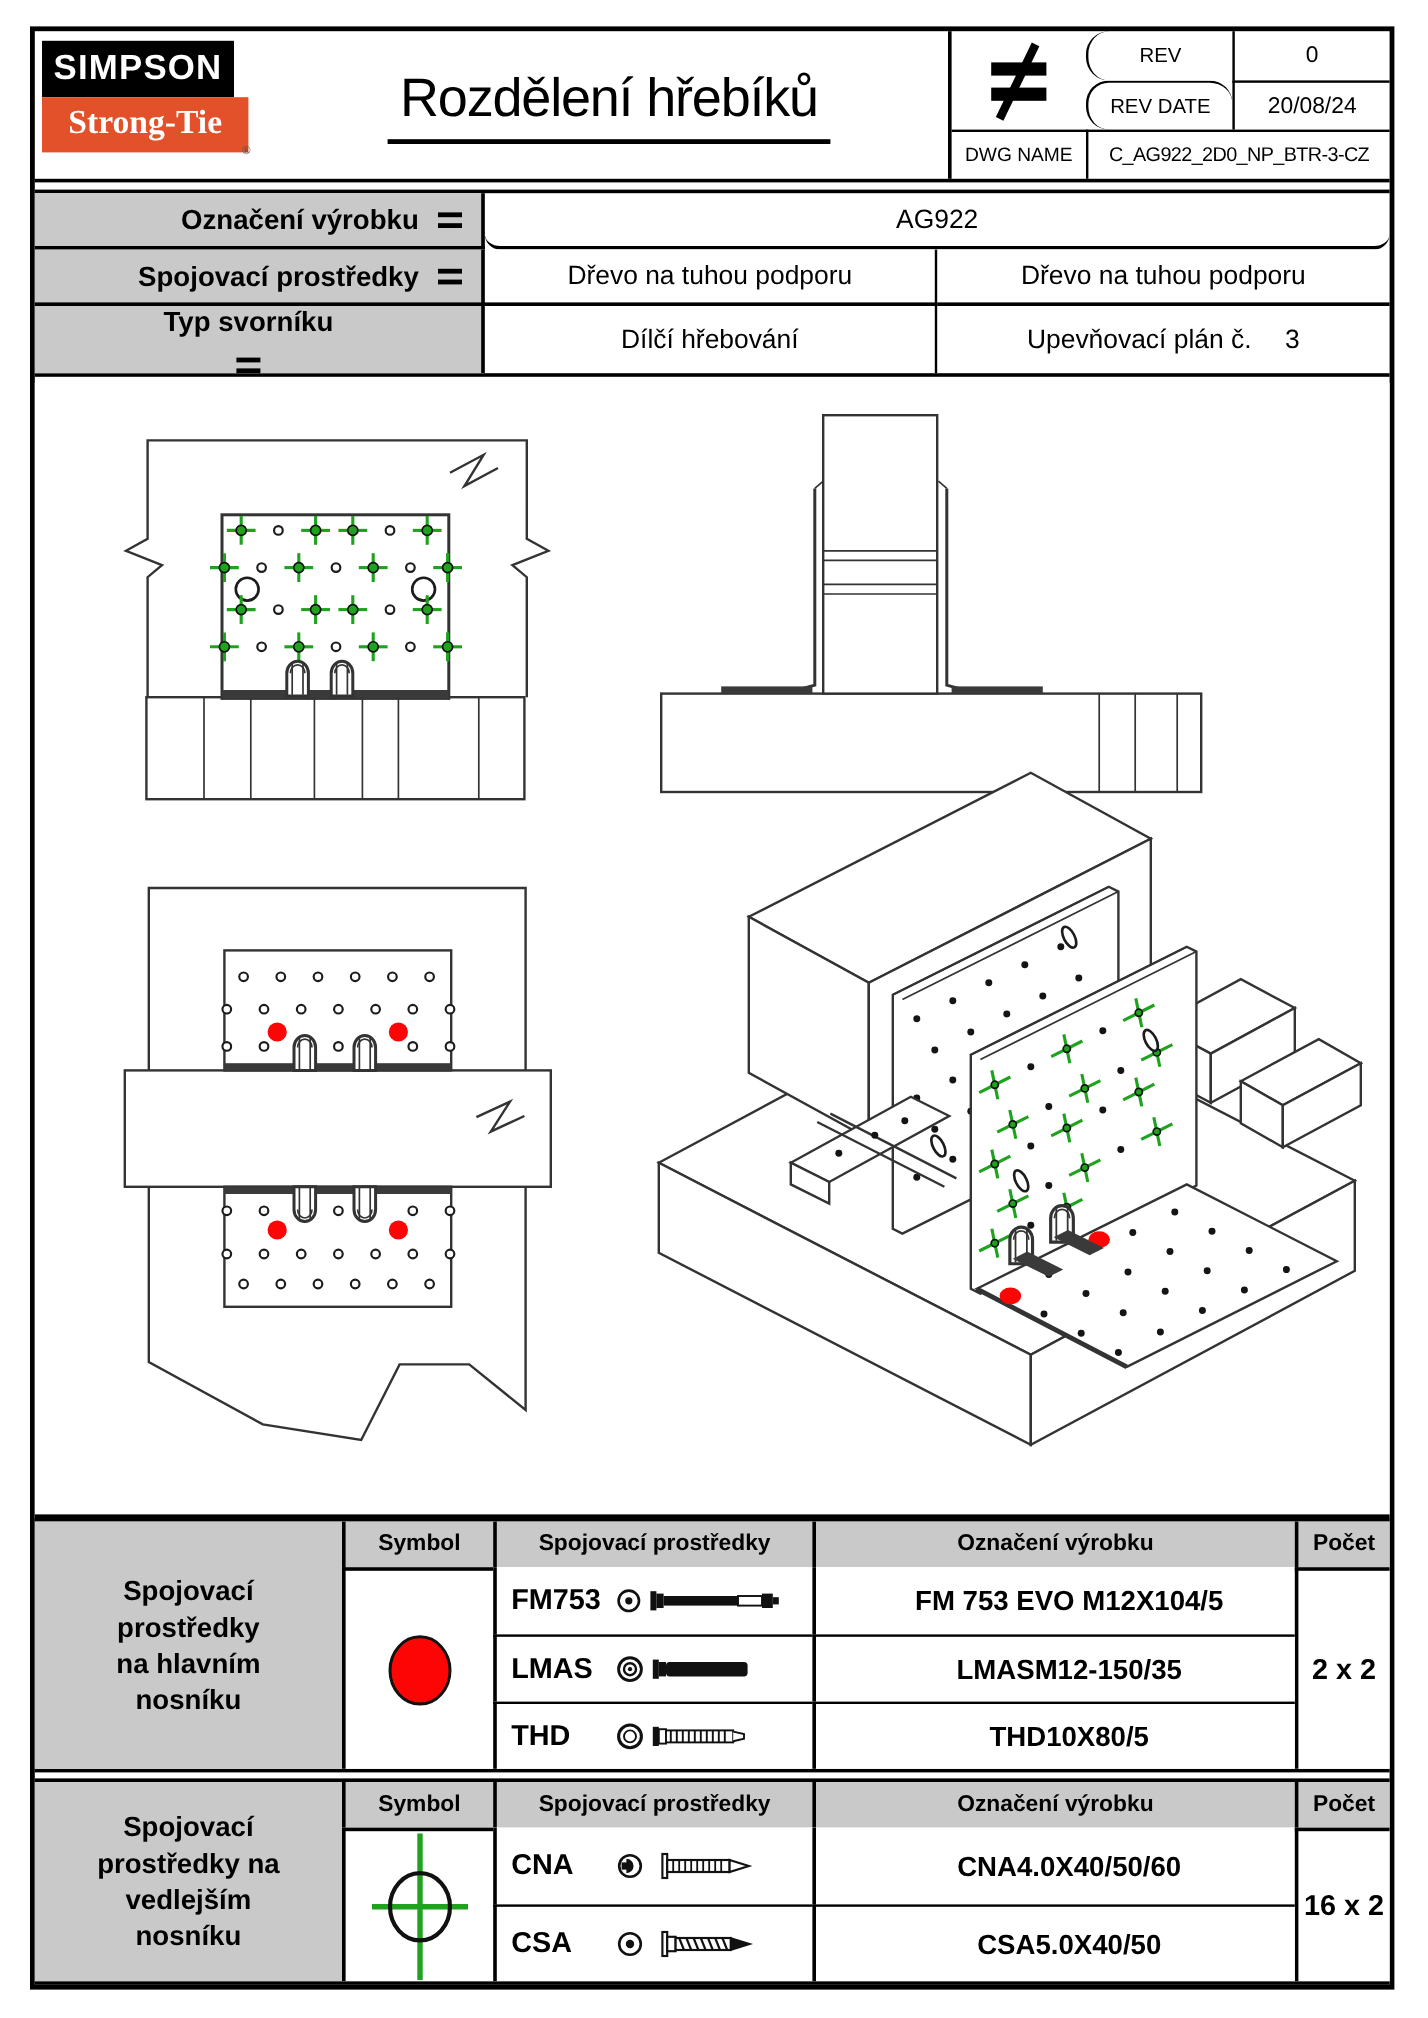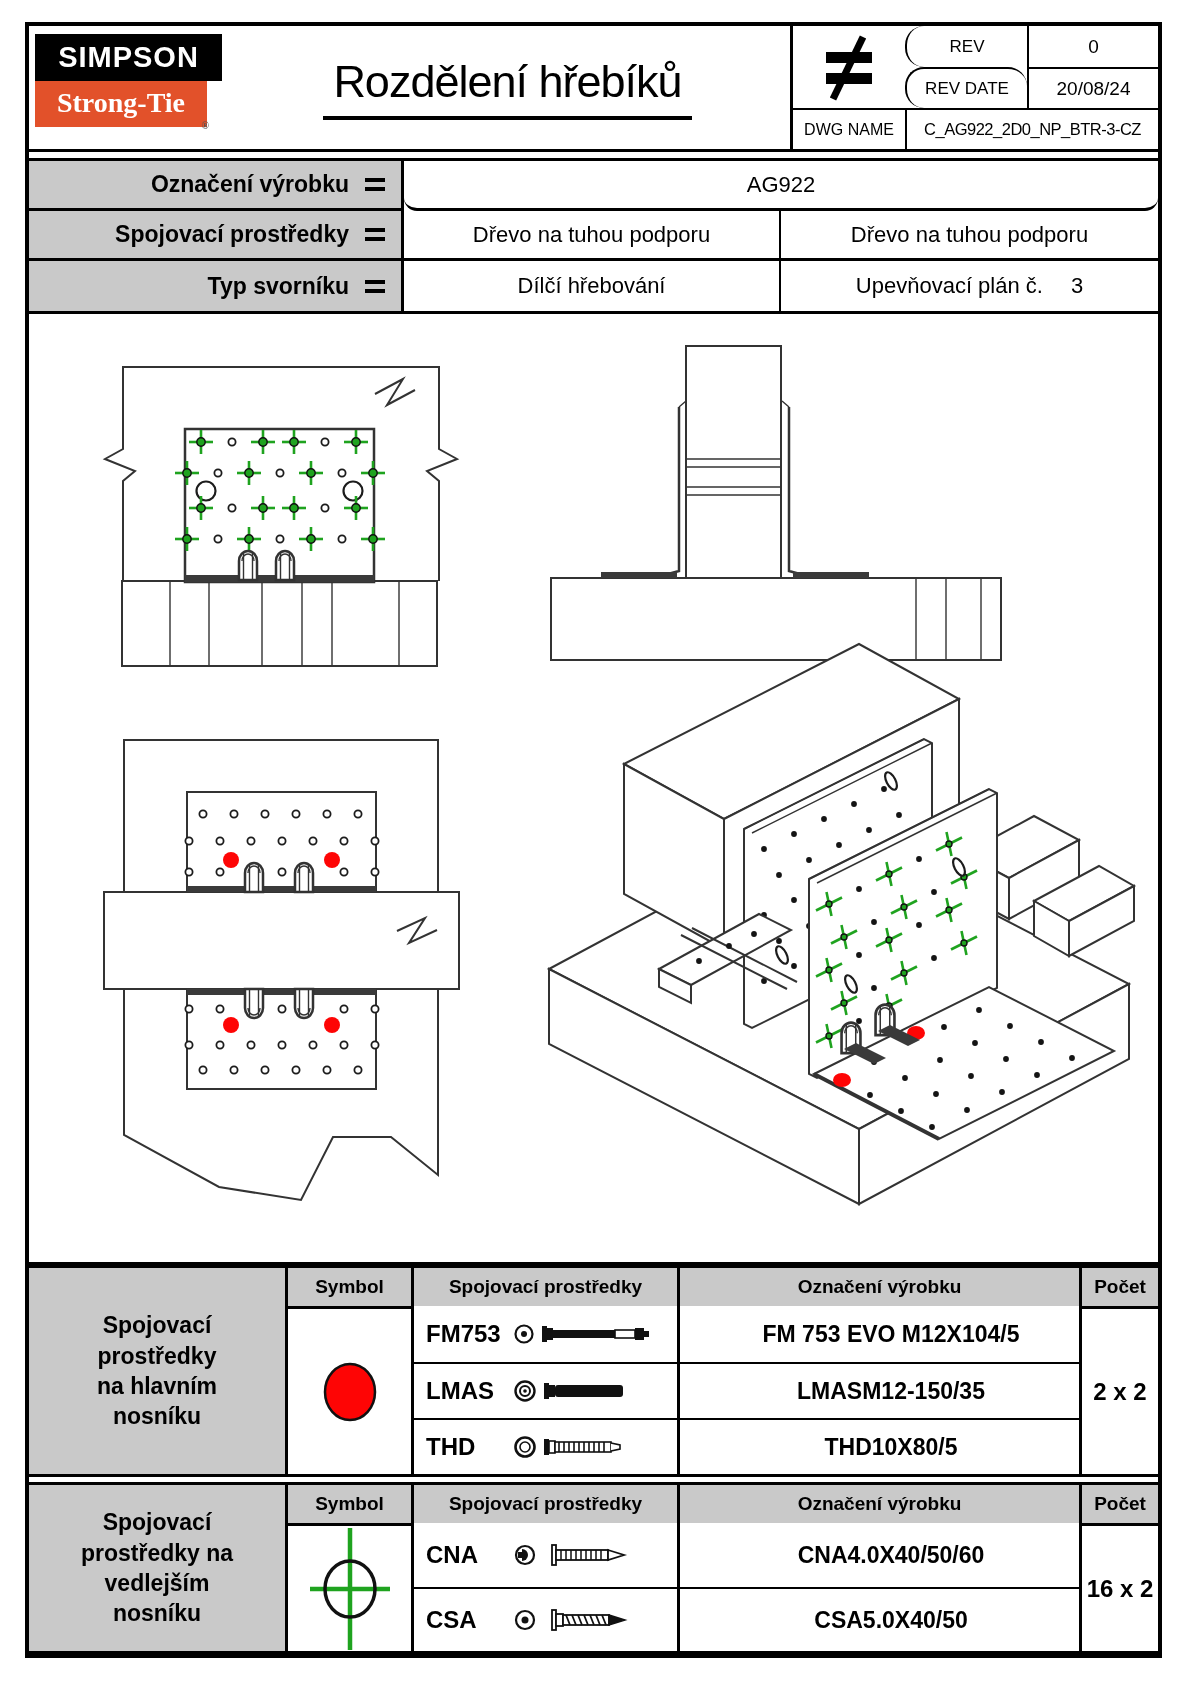--- a/index.html
+++ b/index.html
@@ -3,42 +3,42 @@
 <meta charset="utf-8">
 <style>
   html,body{margin:0;padding:0;background:#fff;}
   body{font-family:"Liberation Sans","DejaVu Sans",sans-serif;color:#000;}
   .canvas{position:relative;width:1190px;height:1682px;background:#fff;overflow:hidden;}
   .sheet{position:absolute;left:25px;top:22px;width:1137px;height:1636px;border:4px solid #000;box-sizing:border-box;background:#fff;}
 
   
   .band-top{height:126px;border-bottom:3px solid #000;box-sizing:border-box;display:flex;}
   .logo-wrap{width:196px;padding:8px 0 0 6px;box-sizing:border-box;position:relative;}
-  .logo-black{background:#000;color:#fff;font-weight:bold;font-size:29px;letter-spacing:1px;text-align:center;padding:7px 4px;width:187px;box-sizing:border-box;}
+  .logo-black{background:#000;color:#fff;font-weight:bold;font-size:29px;letter-spacing:1px;text-align:center;padding:7px 4px;width:160px;box-sizing:border-box;}
   .logo-orange{background:var(--accent_orange);color:#fff;font-family:"Liberation Serif","DejaVu Serif",serif;font-weight:bold;font-size:28px;text-align:center;padding:6px 4px 8px;width:172px;box-sizing:border-box;position:relative;}
   .logo-reg{position:absolute;right:-2px;bottom:-4px;font-size:10px;color:#555;}
   .title-wrap{flex:1;display:flex;align-items:center;justify-content:center;}
   .doc-title{font-size:45px;letter-spacing:-1px;border-bottom:4px solid #000;padding:0 10px 8px;}
   .tblock{width:368px;border-left:3px solid #000;display:grid;grid-template-columns:112px 122px 1fr;grid-template-rows:1fr 1fr 1fr;box-sizing:border-box;}
   .tb-cell{border-left:2px solid #000;border-top:2px solid #000;display:flex;align-items:center;justify-content:center;box-sizing:border-box;}
   .tb-cell.first{border-top:none;}
   .tb-cell.colfirst{border-left:none;}
   .tb-ne{grid-row:1/3;grid-column:1;display:flex;align-items:center;justify-content:center;}
   .tb-lbl{font-size:17px;border-radius:19px;}
   .tb-val{font-size:19px;}
   .tb-dwg-lbl{font-size:16px;}
   .tb-dwg-val{grid-column:2/4;font-size:16.5px;letter-spacing:-0.5px;white-space:nowrap;}
 
   .gap{height:6px;}
   .gap2{height:5px;}
 
   
   .info-table{height:156px;border-top:3px solid #000;border-bottom:3px solid #000;box-sizing:border-box;display:grid;grid-template-columns:375px 377px 1fr;grid-template-rows:1fr 1fr 1fr;}
   .info-label{background:var(--table_gray);border-bottom:3px solid #000;border-right:3px solid #000;display:flex;align-items:center;justify-content:flex-end;gap:16px;padding-right:16px;font-weight:bold;font-size:23px;box-sizing:border-box;}
-  .info-label.last{border-bottom:none;}
+  .info-label.last{border-bottom:none;flex-direction:column;}
   .eq{display:inline-block;width:20px;height:13px;border-top:4.5px solid #000;border-bottom:4.5px solid #000;box-sizing:border-box;}
   .info-val{border-bottom:3px solid #000;border-right:2px solid #000;display:flex;align-items:center;justify-content:center;font-size:22px;box-sizing:border-box;}
   .info-val.span2{grid-column:2/4;border-right:none;border-radius:13px;}
   .info-val.rightmost{border-right:none;}
   .info-val.last{border-bottom:none;}
   .plan-no{margin-left:28px;}
 
   
   .draw-area{height:946px;border-bottom:3px solid #000;box-sizing:border-box;background:#fff;}
   .draw-area svg{display:block;}

